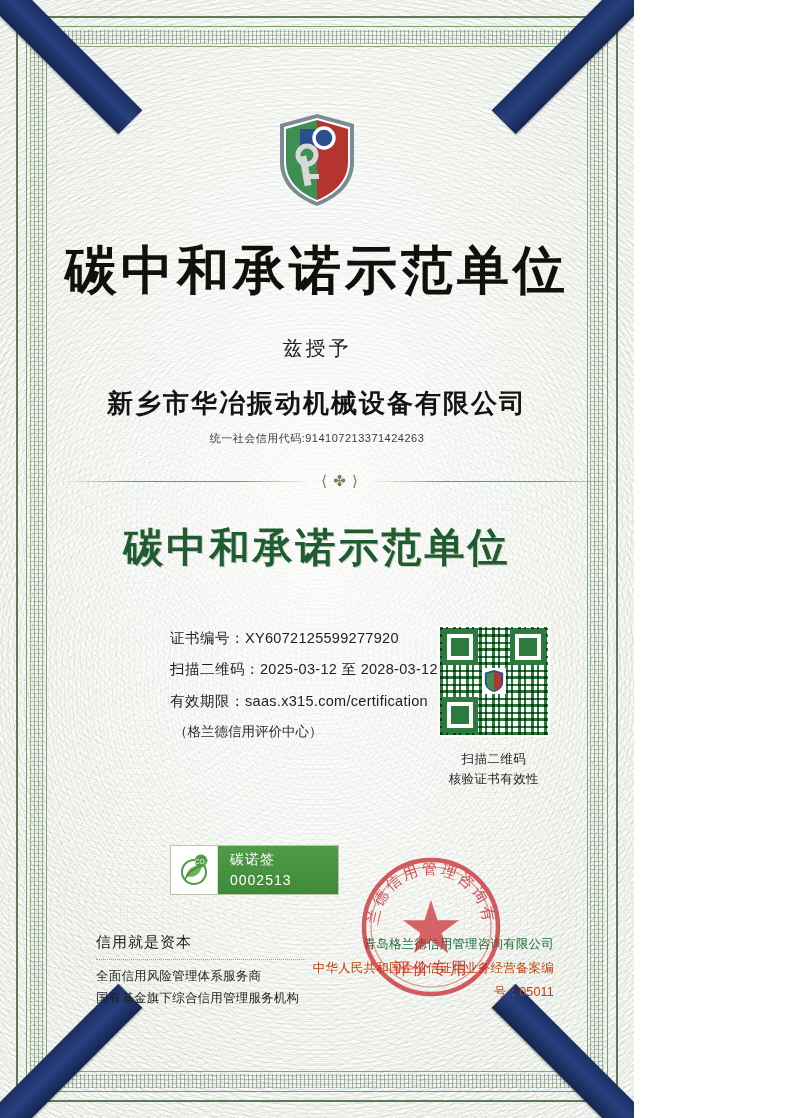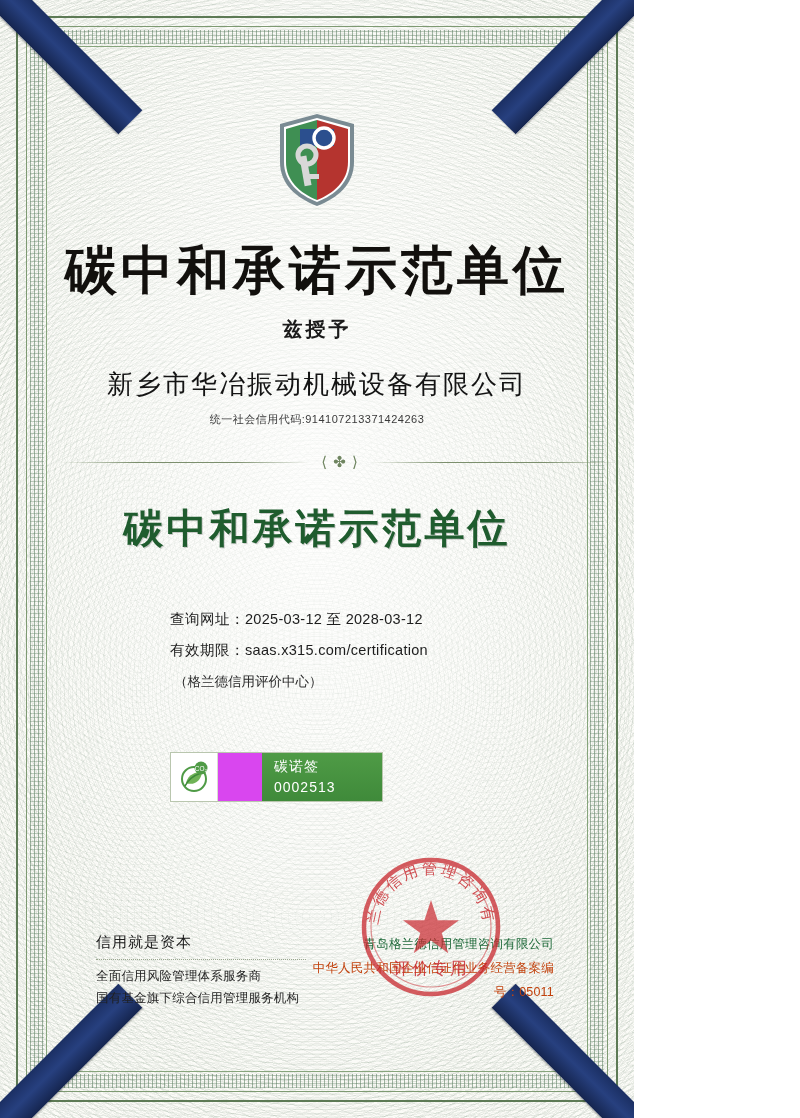--- a/index.html
+++ b/index.html
@@ -118,31 +118,31 @@
     margin-top: 34px;
     font-family: "Liberation Serif", serif;
     font-weight: bold;
     font-size: 52px;
     letter-spacing: 4px;
     color: #12100d;
     line-height: 1.1;
   }
 
   .award-lead {
-    margin-top: 17px;
+    margin-top: 36px;
     font-size: 20px;
-    font-weight: bold;
+    font-weight: normal;
     letter-spacing: 3px;
     color: #1b1b1b;
   }
 
   .company {
     margin-top: 24px;
     font-size: 26px;
-    font-weight: normal;
+    font-weight: bold;
     letter-spacing: 2px;
     color: #141414;
   }
 
   .credit-code {
     margin-top: 10px;
     font-size: 11px;
     color: #3a3a3a;
     letter-spacing: 0.5px;
   }
@@ -253,23 +253,22 @@
   .badge-row {
     margin-top: 56px;
     padding-left: 110px;
     display: flex;
     justify-content: flex-start;
   }
   .badge {
     display: flex;
     align-items: stretch;
     border: 1px solid #b9c6ae;
-    background: #d946ef;
+    background: #ef4444;
     height: 48px;
-    gap: 44px;
   }
   .badge .leaf {
     width: 46px;
     display: flex;
     align-items: center;
     justify-content: center;
     border-right: 1px solid #d7dfcf;
     background: #ffffff;
   }
   .badge .txt {
@@ -387,28 +386,49 @@
       <span class="rule"></span>
       <span class="orn">⟨ ✤ ⟩</span>
       <span class="rule"></span>
     </div>
 
     <div class="honor">碳中和承诺示范单位</div>
 
     <div class="details-row">
       <div class="details">
         <div class="row">
-          <span class="lbl">查询网址：</span><span class="val">2025-03-12 至 2028-03-12</span>
+          <span class="lbl">证书编号：</span><span class="val">XY6072125599277920</span>
+        </div>
+        <div class="row">
+          <span class="lbl">扫描二维码：</span><span class="val">2025-03-12 至 2028-03-12</span>
         </div>
         <div class="row">
           <span class="lbl">有效期限：</span><span class="val">saas.x315.com/certification</span>
         </div>
         <div class="sub">（格兰德信用评价中心）</div>
       </div>
 
+      <div class="qr-wrap">
+        <div class="qr">
+          <span class="finder tl"></span>
+          <span class="finder tr"></span>
+          <span class="finder bl"></span>
+          <span class="logo">
+            <svg viewBox="0 0 24 26" width="22" height="24" xmlns="http://www.w3.org/2000/svg">
+              <path d="M12 1 L22 4 L22 14 C22 20 17 23.5 12 25 C7 23.5 2 20 2 14 L2 4 Z" fill="#2b4f8e"></path>
+              <path d="M12 3 L12 24 C7.6 22.6 4 19.4 4 14 L4 5.4 Z" fill="#3f8f53"></path>
+              <path d="M12 3 L20 5.4 L20 14 C20 19.4 16.4 22.6 12 24 Z" fill="#b5342f"></path>
+            </svg>
+          </span>
+        </div>
+        <div class="qr-caption">
+          <div>扫描二维码</div>
+          <div>核验证书有效性</div>
+        </div>
+      </div>
     </div>
 
     <div class="badge-row">
       <div class="badge">
         <div class="leaf">
           <svg viewBox="0 0 34 34" width="34" height="34" xmlns="http://www.w3.org/2000/svg">
             <circle cx="17" cy="19" r="12" fill="none" stroke="#4f9b46" stroke-width="2"></circle>
             <path d="M9 23 C11 14 19 12 25 12 C24 21 17 26 9 23 Z" fill="#6fb356"></path>
             <path d="M8 26 C12 18 18 15 24 13" stroke="#3f8a3a" stroke-width="1.6" fill="none"></path>
             <circle cx="24" cy="8" r="6.5" fill="#4f9b46"></circle>

